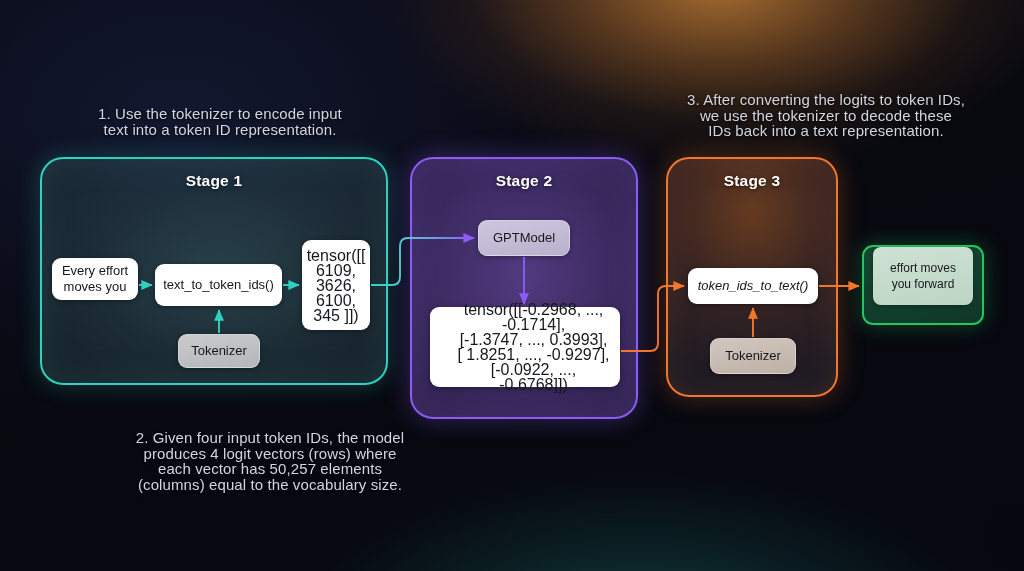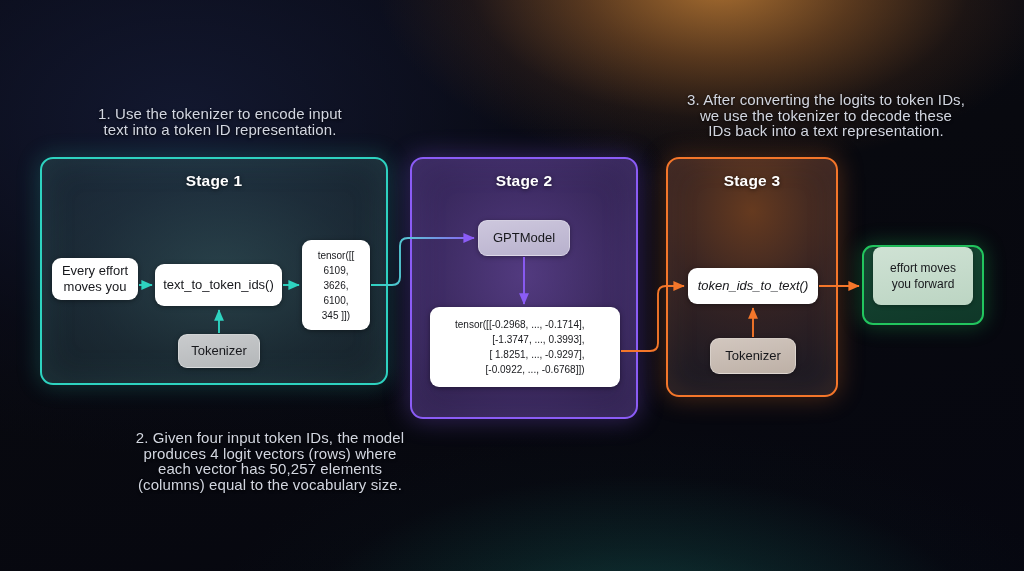--- a/index.html
+++ b/index.html
@@ -57,21 +57,21 @@
     white-space: pre-line;
     text-shadow: 0 1px 3px rgba(0,0,0,0.85);
   }
   #annotation-1 { left: 88px;  top: 106px; width: 264px; }
   #annotation-3 { left: 678px; top: 92px;  width: 296px; }
   #annotation-2 { left: 118px; top: 430px; width: 304px; }
 
   
   .stage {
     position: absolute;
-    border-radius: 13px;
+    border-radius: 23px;
     border-style: solid;
     border-width: 2px;
   }
   .stage-title {
     position: absolute;
     top: 13px;
     left: 0; right: 0;
     text-align: center;
     color: #ffffff;
     font-size: 15.5px;
@@ -152,40 +152,40 @@
   }
 
   .node-lavender {
     background: linear-gradient(170deg, #cdc7dd 0%, #b8b1cd 100%);
     border: 1px solid rgba(255,255,255,0.35);
     box-shadow: 0 1px 5px rgba(0,0,0,0.35);
   }
 
   .mono-ish {
     font-family: "Liberation Sans", sans-serif;
-    font-size: 10px;
+    font-size: 16px;
     line-height: 15px;
   }
 
   
   #input-text-node      { left: 52px;  top: 258px; width: 86px;  height: 42px; }
   #text-to-ids-node     { left: 155px; top: 264px; width: 127px; height: 42px; }
   #token-ids-tensor-node{
     left: 302px; top: 240px; width: 68px; height: 90px;
     text-align: center; padding: 6px 4px;
     align-items: center;
   }
   #tokenizer-1-node     { left: 178px; top: 334px; width: 82px;  height: 34px; }
 
   
   #gpt-model-node       { left: 478px; top: 220px; width: 92px;  height: 36px; }
   #logits-tensor-node   {
     left: 430px; top: 307px; width: 190px; height: 80px;
     justify-content: flex-start; padding: 7px 8px 7px 25px;
-    text-align: right;
+    text-align: center;
   }
 
   
   #ids-to-text-node     { left: 688px; top: 268px; width: 130px; height: 36px; font-style: italic; }
   #tokenizer-3-node     { left: 710px; top: 338px; width: 86px;  height: 36px; }
 
   
   #output-block {
     position: absolute;
     left: 862px; top: 245px;

